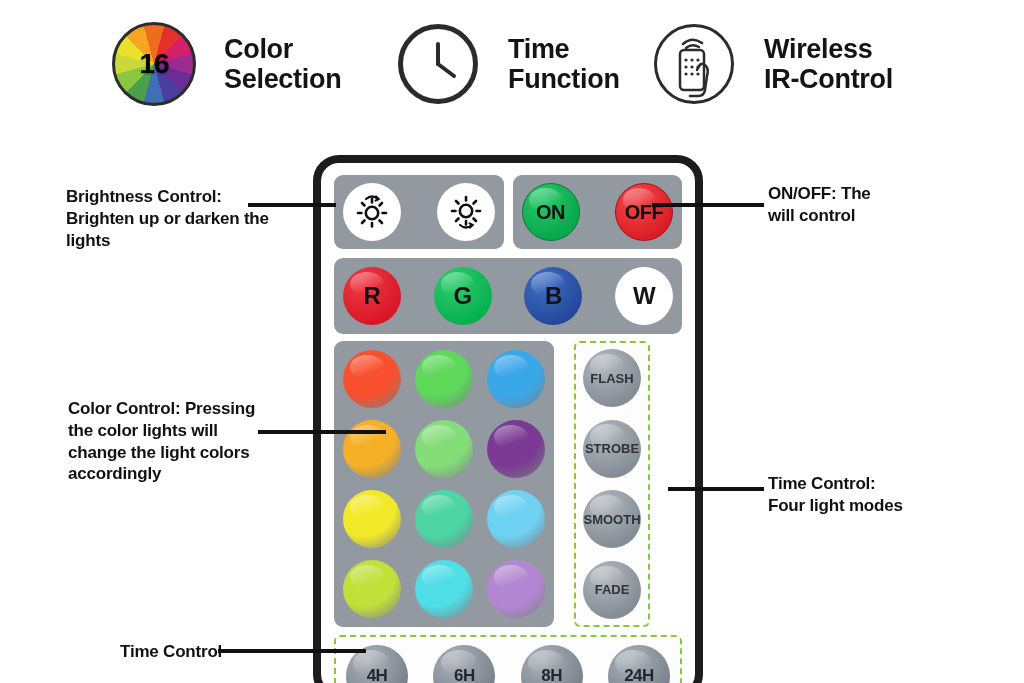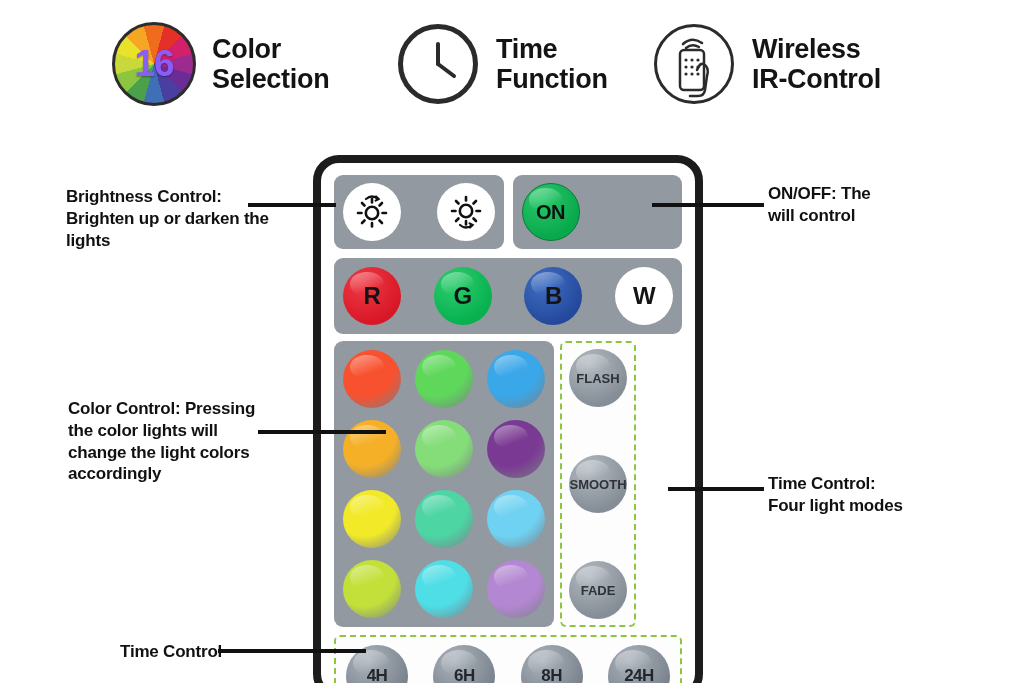--- a/index.html
+++ b/index.html
@@ -33,20 +33,21 @@
   #feature-time   { left: 396px; top: 22px; }
   #feature-ir     { left: 652px; top: 22px; }
 
   .feature-label {
     font-size: 27px;
     font-weight: bold;
     line-height: 1.12;
     color: #141414;
     letter-spacing: -0.3px;
     white-space: pre-line;
+    margin-left: 12px;
   }
 
   .feature-icon { width: 84px; height: 84px; position: relative; flex: 0 0 auto; }
 
   
   #color-wheel-icon .wheel {
     position: absolute; inset: 0;
     border-radius: 50%;
     border: 3px solid #2c2c2c;
     box-sizing: border-box;
@@ -64,23 +65,23 @@
       #3f6fb5 270deg 300deg,
       #4aa14a 300deg 330deg,
       #8cc63f 330deg 360deg);
   }
   #color-wheel-icon .wheel-num {
     position: absolute;
     inset: 0;
     display: flex;
     align-items: center;
     justify-content: center;
-    font-size: 37px;
+    font-size: 28px;
     font-weight: bold;
-    color: #8b5cf6;
+    color: #000000;
     text-shadow: 0 1px 2px rgba(0,0,0,.35);
     letter-spacing: -1px;
   }
 
   
   #clock-icon .ring {
     position: absolute; inset: 2px;
     border-radius: 50%;
     border: 5px solid #2b2b2b;
     box-sizing: border-box;
@@ -173,21 +174,21 @@
   .btn-B { background: radial-gradient(circle at 35% 28%, #3f6fc4, #24499c 72%); }
   .btn-W { background: #ffffff; }
   .btn-R .btn-label, .btn-G .btn-label, .btn-B .btn-label {
     color: #141414; font-size: 24px;
   }
   .btn-W .btn-label { color: #141414; font-size: 24px; }
 
   
   #mid-area {
     display: flex;
-    gap: 6px;
+    gap: 20px;
     align-items: stretch;
   }
   #color-grid-panel {
     background: #9299a0;
     border-radius: 9px;
     padding: 9px 9px;
     display: grid;
     grid-template-columns: repeat(3, 58px);
     grid-auto-rows: 58px;
     gap: 12px 14px;
@@ -349,20 +350,23 @@
           <path d="M14 33 q6 5 12 0" fill="none" stroke="#111" stroke-width="2.2" stroke-linecap="round"></path>
           <path d="M24 35.5 l2.6 -2.5 l-3 -1.6" fill="none" stroke="#111" stroke-width="2.2" stroke-linecap="round"></path>
         </svg>
       </div>
     </div>
 
     <div class="panel" id="panel-power">
       <div class="btn btn-on">
         <span class="btn-label">ON</span>
       </div>
+      <div class="btn btn-off">
+        <span class="btn-label">OFF</span>
+      </div>
     </div>
   </div>
 
   <div class="panel" id="panel-rgbw">
     <div class="btn btn-R">
       <span class="btn-label">R</span>
     </div>
     <div class="btn btn-G">
       <span class="btn-label">G</span>
     </div>
@@ -388,20 +392,23 @@
       <div class="btn" style="background: radial-gradient(circle at 36% 26%, rgb(195, 224, 58), rgb(195, 224, 58) 55%, rgba(0, 0, 0, 0.16) 100%);"></div>
       <div class="btn" style="background: radial-gradient(circle at 36% 26%, rgb(79, 221, 230), rgb(79, 221, 230) 55%, rgba(0, 0, 0, 0.16) 100%);"></div>
       <div class="btn" style="background: radial-gradient(circle at 36% 26%, rgb(179, 135, 210), rgb(179, 135, 210) 55%, rgba(0, 0, 0, 0.16) 100%);"></div>
     </div>
 
     <div id="mode-panel">
       <div class="btn btn-mode">
         <span class="btn-label">FLASH</span>
       </div>
       <div class="btn btn-mode">
+        <span class="btn-label">STROBE</span>
+      </div>
+      <div class="btn btn-mode">
         <span class="btn-label">SMOOTH</span>
       </div>
       <div class="btn btn-mode">
         <span class="btn-label">FADE</span>
       </div>
     </div>
   </div>
 
   <div id="timer-panel">
     <div class="btn btn-timer">

